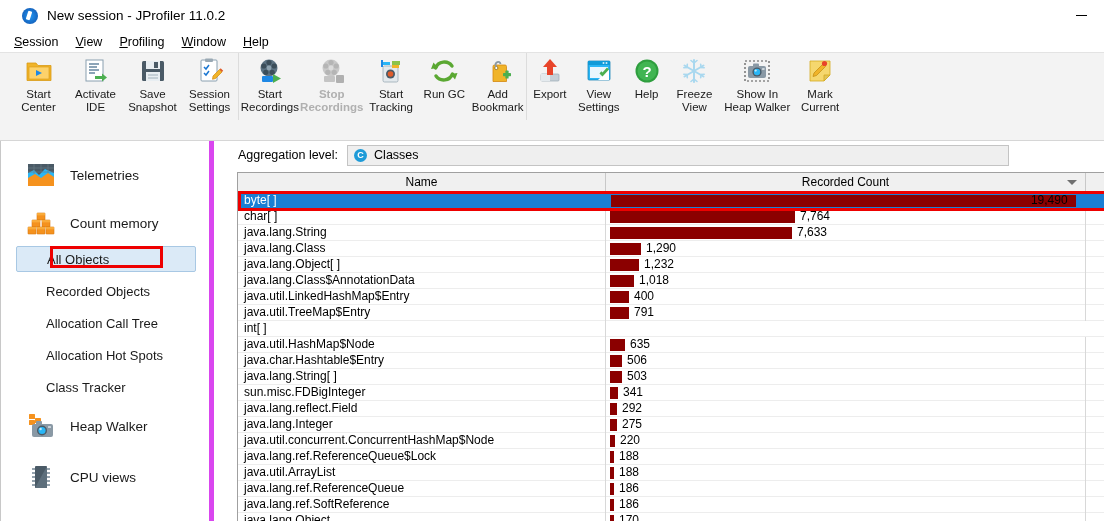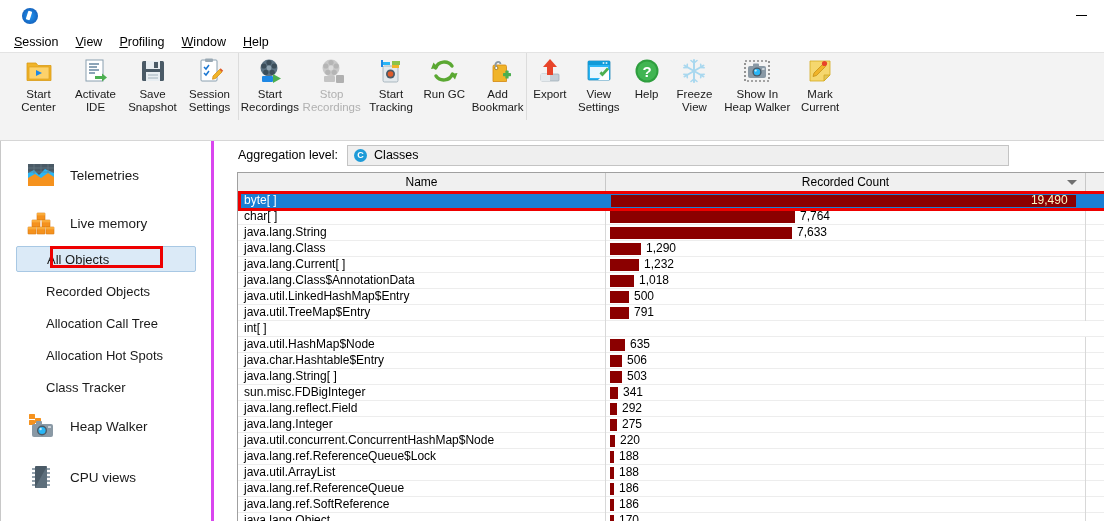--- a/index.html
+++ b/index.html
@@ -73,21 +73,21 @@
   .glabel {
     font-size:11px; color:#8a8a8a; text-align:center;
     border-left:1px solid #dcdcdc;
     height:17px; line-height:15px;
   }
   .glabel:first-child{ border-left:none; }
 
   
   .sidebar {
     position:absolute; left:0; top:141px; width:214px; height:380px;
-    background:#ffffff; border-right:3px solid #d946ef;
+    background:#ffffff; border-right:5px solid #d946ef;
   }
   .sb-sep { position:absolute; left:0; top:0; width:1px; height:380px; background:#c8c8c8; }
   .sb-main {
     position:absolute; left:0; width:214px; height:48px;
     display:flex; align-items:center; padding-left:26px;
   }
   .sb-main .sicon { width:30px; height:30px; margin-right:14px; position:relative; flex:none; }
   .sb-main .slabel { font-size:13.5px; color:#1a1a1a; }
   .sb-sub {
     position:absolute; left:16px; width:180px; height:26px;
@@ -149,29 +149,30 @@
     position:absolute; left:4px; top:2px; height:12px; background:#8b0000;
   }
   .bar-val {
     position:absolute; top:0; height:16px; line-height:15px; font-size:12px; color:#000;
     white-space:nowrap;
   }
   .trow.selected { background:#1a7fd4;gap:8px; }
   .trow.selected .c-name { color:#ffffff; border-right:1px solid #1a7fd4; }
   .trow.selected .c-count { border-right:1px solid #1a7fd4; }
   .trow.selected .c-tail { background:#1a7fd4; }
-  .trow.selected .bar-val { color:#fef9c3; }
+  .trow.selected .bar-val { color:#000000; }
 </style>
 </head>
 <body>
 
 <div id="app">
 
   <div class="titlebar">
     <div class="title-ico"></div>
+    <div class="title-text">New session - JProfiler 11.0.2</div>
     <div class="win-btns">
       <div class="win-btn">
           <span class="minbar"></span>
         </div>
     </div>
   </div>
 
   <div class="menubar">
     <div class="menu-item"><span class="mn">S</span><span>ession</span></div>
     <div class="menu-item"><span class="mn">V</span><span>iew</span></div>
@@ -246,21 +247,21 @@
                   <circle cx="9.8" cy="15.3" r="2.6"></circle>
                   <circle cx="7.8" cy="9" r="2.6"></circle>
                 </g>
                 <circle cx="13" cy="11" r="2.4" fill="#8fa3b0"></circle>
                 <rect x="6" y="19" width="11" height="6" rx="1" fill="#1e88e5"></rect>
                 <path d="M17 17 l8 4.5 l-8 4.5 z" fill="#4caf50"></path>
               </svg></span>
             <span class="lbl">Start
 Recordings</span>
           </div>
-          <div class="rbtn disabled" style="width: 62px;">
+          <div class="rbtn disabled" style="width: 62px; font-weight: bold;">
             <span class="glyph"><svg width="28" height="28" viewBox="0 0 28 28">
                 <circle cx="13" cy="11" r="8.5" fill="#c9c9c9"></circle>
                 <g fill="#b5b5b5">
                   <circle cx="13" cy="5.5" r="2.6"></circle>
                   <circle cx="18.2" cy="9" r="2.6"></circle>
                   <circle cx="16.2" cy="15.3" r="2.6"></circle>
                   <circle cx="9.8" cy="15.3" r="2.6"></circle>
                   <circle cx="7.8" cy="9" r="2.6"></circle>
                 </g>
                 <circle cx="13" cy="11" r="2.4" fill="#dcdcdc"></circle>
@@ -431,21 +432,21 @@
           <g fill="#fbb040" opacity="0.85">
             <rect x="11" y="5" width="8" height="2.4"></rect>
               <rect x="6" y="12" width="8" height="2.4"></rect>
               <rect x="16" y="12" width="8" height="2.4"></rect>
             <rect x="2" y="19" width="8" height="2.4"></rect>
               <rect x="11" y="19" width="8" height="2.4"></rect>
               <rect x="20" y="19" width="8" height="2.4"></rect>
           </g>
         </svg>
       </span>
-      <span class="slabel">Live memory</span>
+      <span class="slabel">Count memory</span>
     </div>
 
     <div class="sb-sub selected" style="top:105px;">
         <span>All Objects</span>
       </div>
     <div class="annot-box" style="left:50px; top:105px; width:113px; height:22px;"></div>
 
     <div class="sb-sub" style="top:137px;">
         <span>Recorded Objects</span>
       </div>
@@ -546,40 +547,40 @@
           </div>
           <div class="trow">
             <div class="c-name">java.lang.Class</div>
             <div class="c-count">
               <div class="bar" style="width: 31px; background: rgb(139, 0, 0);"></div>
               <div class="bar-val" style="left: 40px;">1,290</div>
             </div>
             <div class="c-tail"></div>
           </div>
           <div class="trow">
-            <div class="c-name">java.lang.Current[ ]</div>
+            <div class="c-name">java.lang.Object[ ]</div>
             <div class="c-count">
               <div class="bar" style="width: 29px; background: rgb(139, 0, 0);"></div>
               <div class="bar-val" style="left: 38px;">1,232</div>
             </div>
             <div class="c-tail"></div>
           </div>
           <div class="trow">
             <div class="c-name">java.lang.Class$AnnotationData</div>
             <div class="c-count">
               <div class="bar" style="width: 24px; background: rgb(139, 0, 0);"></div>
               <div class="bar-val" style="left: 33px;">1,018</div>
             </div>
             <div class="c-tail"></div>
           </div>
           <div class="trow">
             <div class="c-name">java.util.LinkedHashMap$Entry</div>
             <div class="c-count">
               <div class="bar" style="width: 19px; background: rgb(139, 0, 0);"></div>
-              <div class="bar-val" style="left: 28px;">500</div>
+              <div class="bar-val" style="left: 28px;">400</div>
             </div>
             <div class="c-tail"></div>
           </div>
           <div class="trow">
             <div class="c-name">java.util.TreeMap$Entry</div>
             <div class="c-count">
               <div class="bar" style="width: 19px; background: rgb(139, 0, 0);"></div>
               <div class="bar-val" style="left: 28px;">791</div>
             </div>
             <div class="c-tail"></div>

